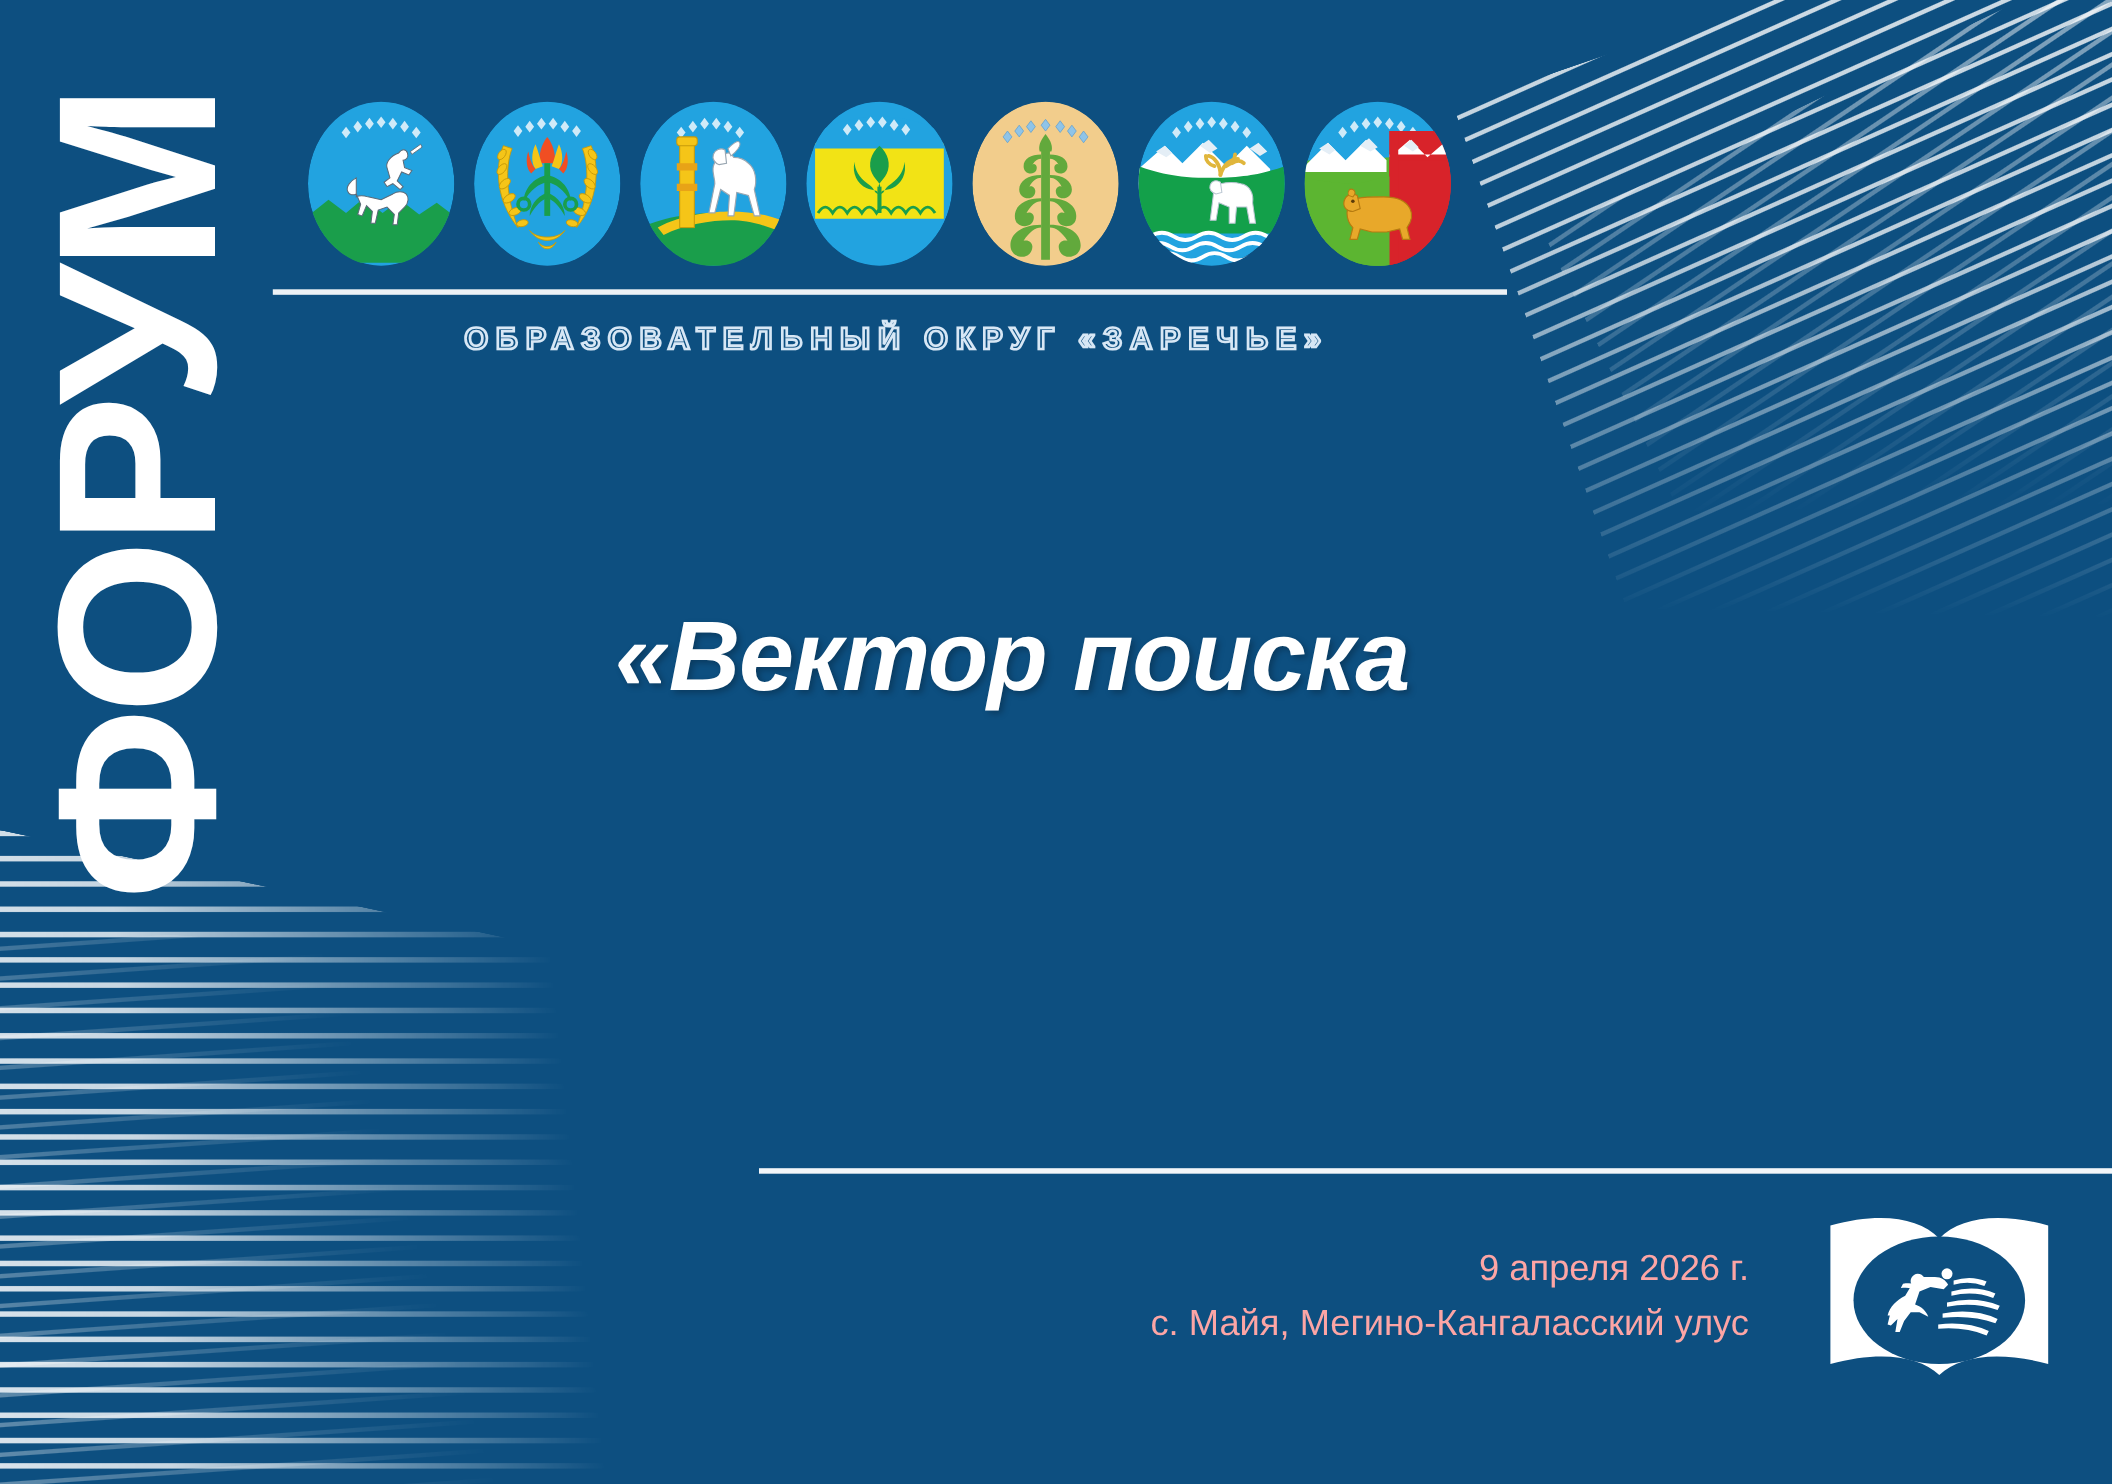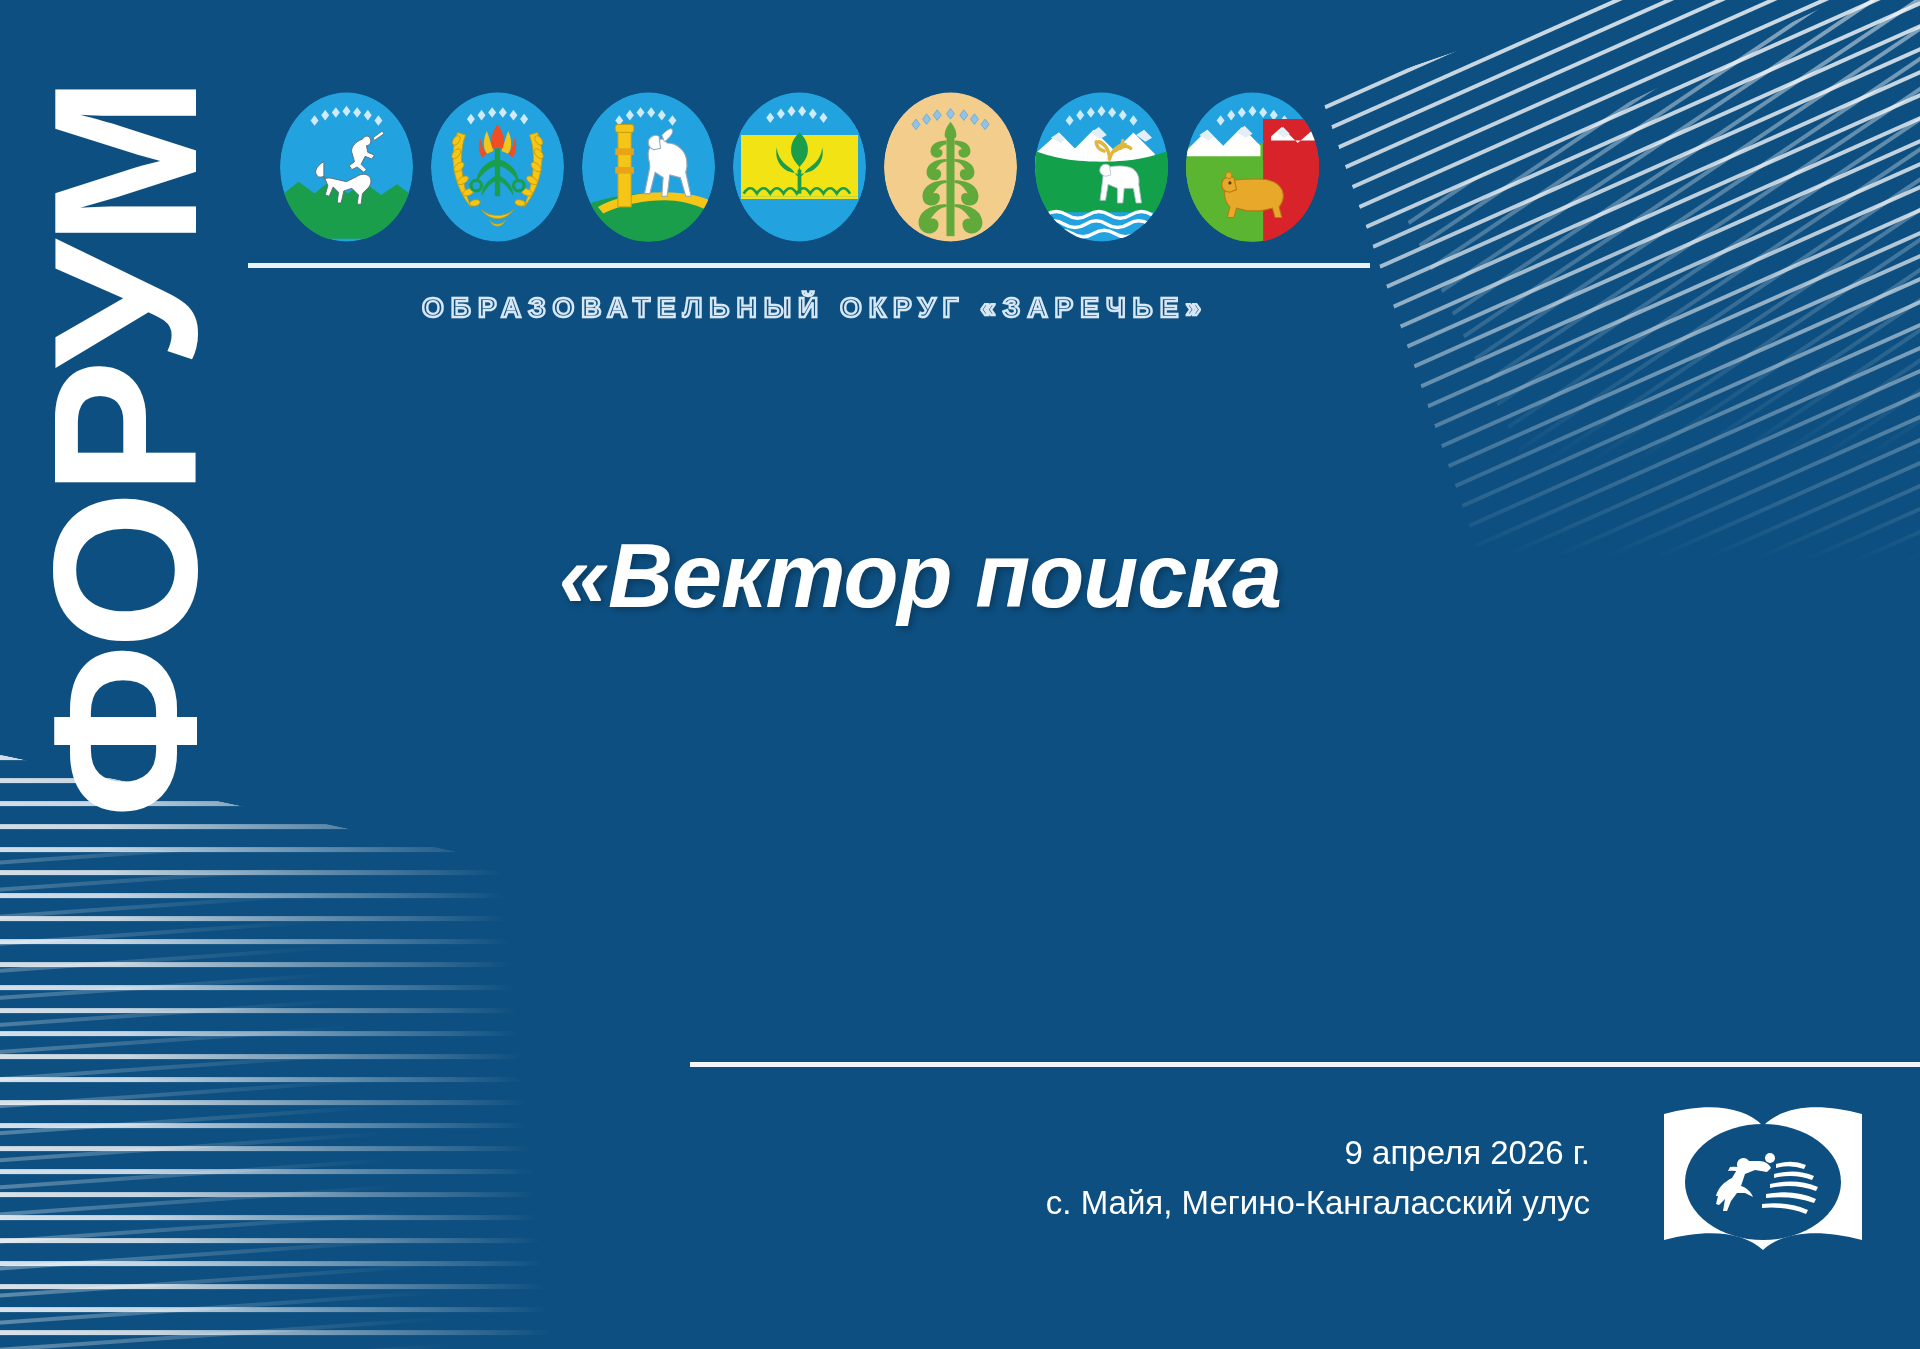--- a/index.html
+++ b/index.html
@@ -107,39 +107,39 @@
     text-align:center;
     font-size:28px;font-weight:bold;letter-spacing:7px;
     color:transparent;
     -webkit-text-stroke:2.4px #d7e7f5;
     font-family:"Liberation Sans", sans-serif;
     white-space:nowrap;
   }
 
   
   .title{
-    position:absolute;left:260px;top:517px;width:1320px;
+    position:absolute;left:260px;top:538px;width:1320px;
     text-align:center;color:#ffffff;
     font-size:90px;font-weight:bold;font-style:italic;
     line-height:1.32;letter-spacing:-1px;
     font-family:"Liberation Sans", sans-serif;
     text-shadow:3px 3px 6px rgba(0,0,0,.25);
   }
   .title .l2{display:block;}
 
   
   .bottom-rule{
     position:absolute;left:690px;top:1062px;right:0;height:5px;
     background:#ffffff;opacity:.95;
   }
 
   
   .meta{
     position:absolute;right:330px;top:1128px;
-    text-align:right;color:#ffffff;
+    text-align:right;color:#fca5a5;
     font-size:33px;line-height:1.5;
     font-family:"Liberation Sans", sans-serif;
   }
   .meta div{white-space:nowrap;}
 
   
   .brand{position:absolute;right:52px;top:1092px;width:210px;height:172px;}
 </style>
 </head>
 <body>

